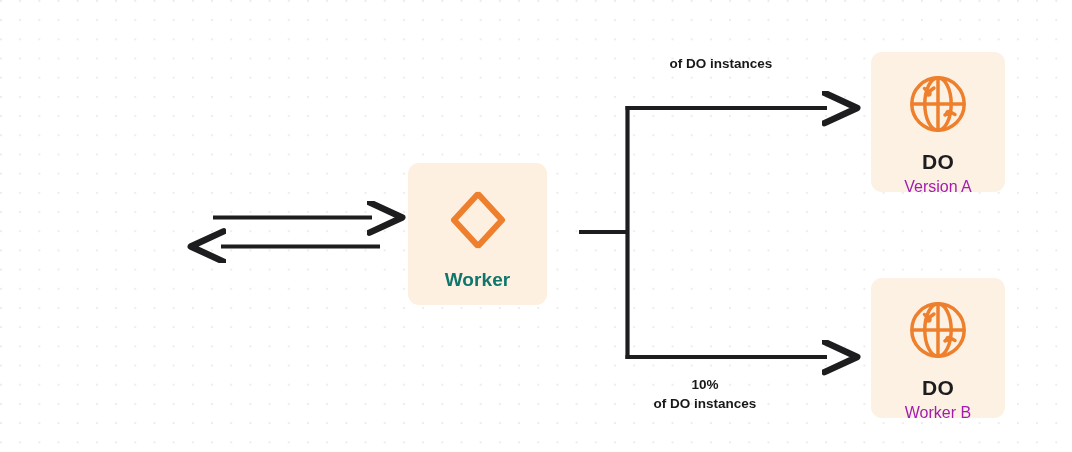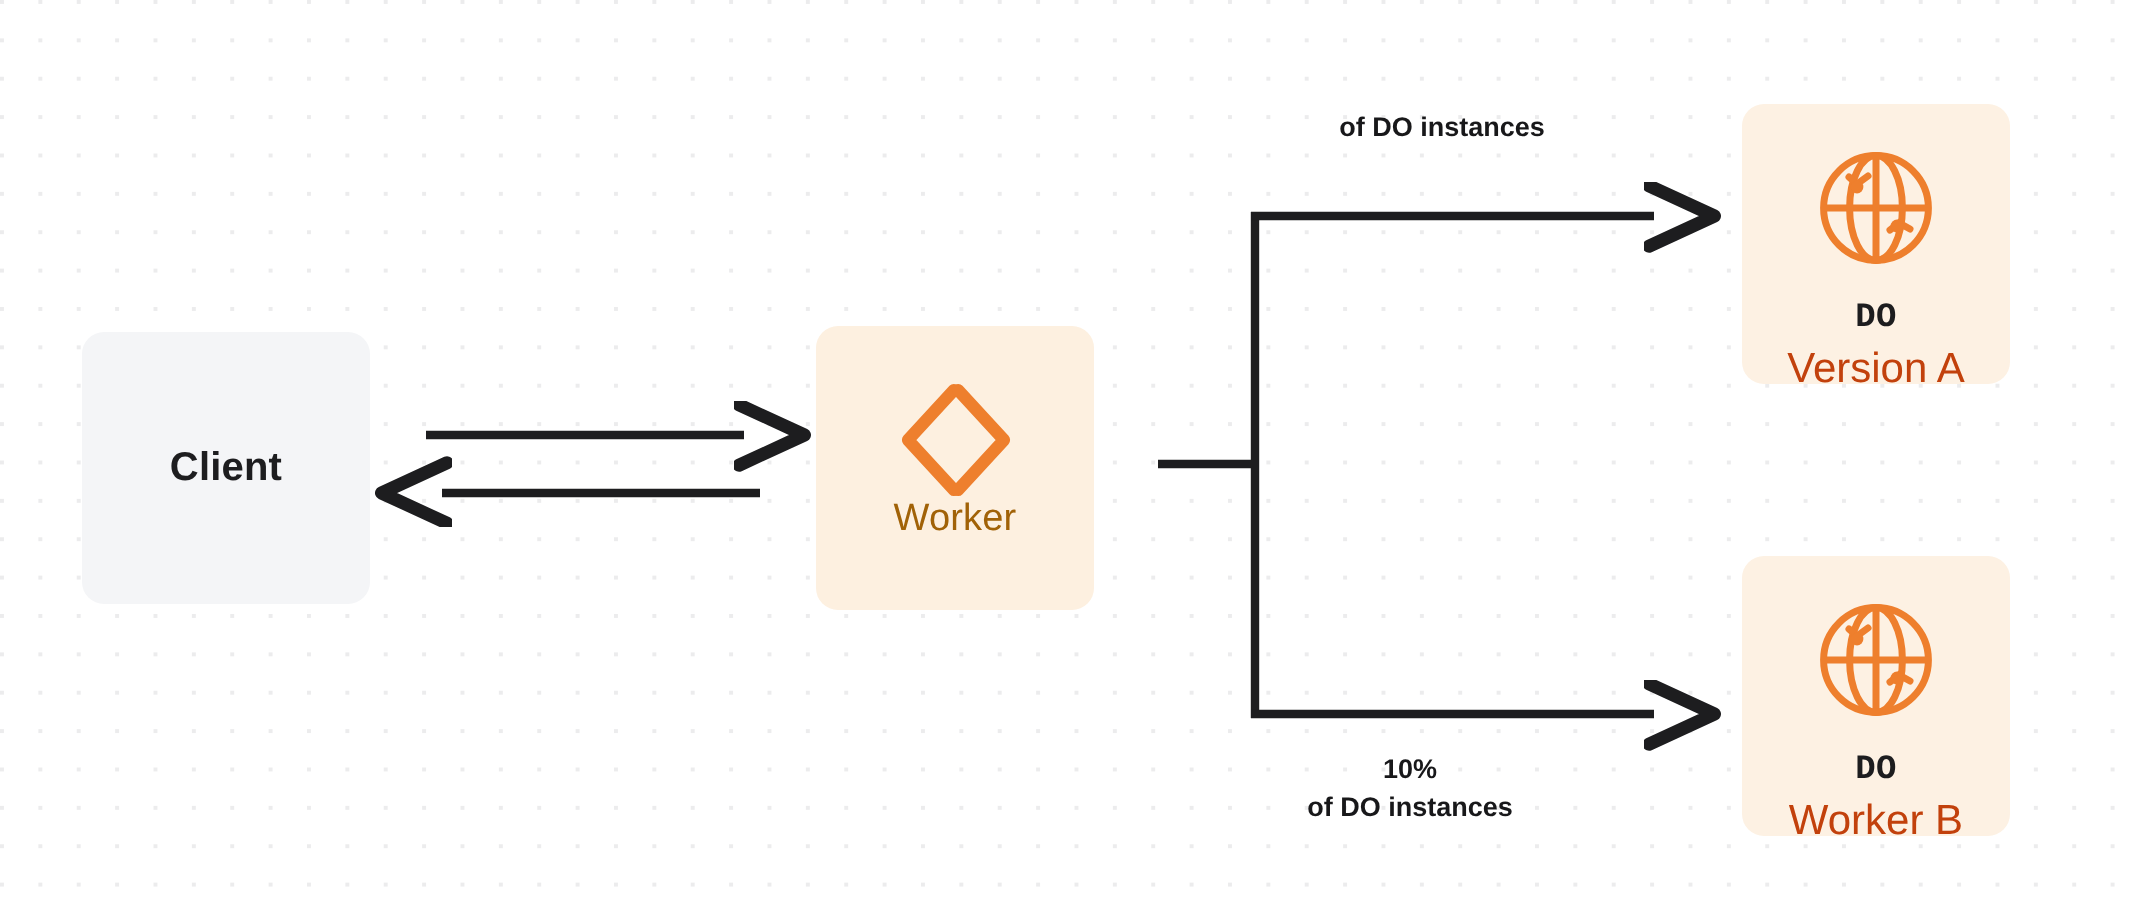--- a/index.html
+++ b/index.html
@@ -64,48 +64,48 @@
     left: 408px;
     top: 163px;
     width: 139px;
     height: 142px;
     background-color: #fdf0e0;
     justify-content: flex-start;
     padding-top: 28px;
   }
   .node-worker .node-title {
     font-size: 19px;
-    font-weight: normal;
-    color: #a16207;
+    font-weight: bold;
+    color: #0f766e;
+    margin-top: 20px;
     letter-spacing: 0.1px;
   }
 
   .node-do {
     left: 871px;
     width: 134px;
     height: 140px;
     background-color: #fdf1e3;
     justify-content: flex-start;
     padding-top: 21px;
   }
   .node-do-a { top: 52px; }
   .node-do-b { top: 278px; }
 
   .node-do .node-title {
-    font-size: 17px;
+    font-size: 21px;
     font-weight: bold;
     color: #1d1d1f;
     margin-top: 15px;
     letter-spacing: 0.2px;
-    font-family: Liberation Mono, monospace;
   }
   .node-do .node-subtitle {
-    font-size: 21px;
+    font-size: 16px;
     font-weight: normal;
-    color: #c2410c;
+    color: #a21caf;
     margin-top: 4px;
   }
 
   .icon-wrap {
     display: block;
     line-height: 0;
   }
 
   
   .edge-label {
@@ -164,23 +164,20 @@
 
     <g>
       <line x1="625.5" y1="108" x2="827" y2="108" stroke="#1d1d1f" stroke-width="4.2" stroke-linecap="butt" marker-end="url(#arrowRight)"></line>
     </g>
 
     <g>
       <line x1="625.5" y1="357" x2="827" y2="357" stroke="#1d1d1f" stroke-width="4.2" stroke-linecap="butt" marker-end="url(#arrowRight)"></line>
     </g>
   </svg>
 
-  <div class="node-box node-client">
-    <span class="node-title">Client</span>
-  </div>
 
   <div class="node-box node-worker">
     <span class="icon-wrap">
       <svg width="62" height="58" viewBox="0 0 62 58" aria-hidden="true">
         <g fill="none" stroke="#ee7f2d" stroke-width="6.1" stroke-linecap="round" stroke-linejoin="round">
           <polyline points="30,4 7,29 30,54"></polyline>
           <polyline points="32,4 55,29 32,54"></polyline>
         </g>
         <g fill="none" stroke="#ee7f2d" stroke-width="6.1" stroke-linecap="round" stroke-linejoin="round">
           <polyline points="19,4 42,29 19,54" opacity="0"></polyline>

